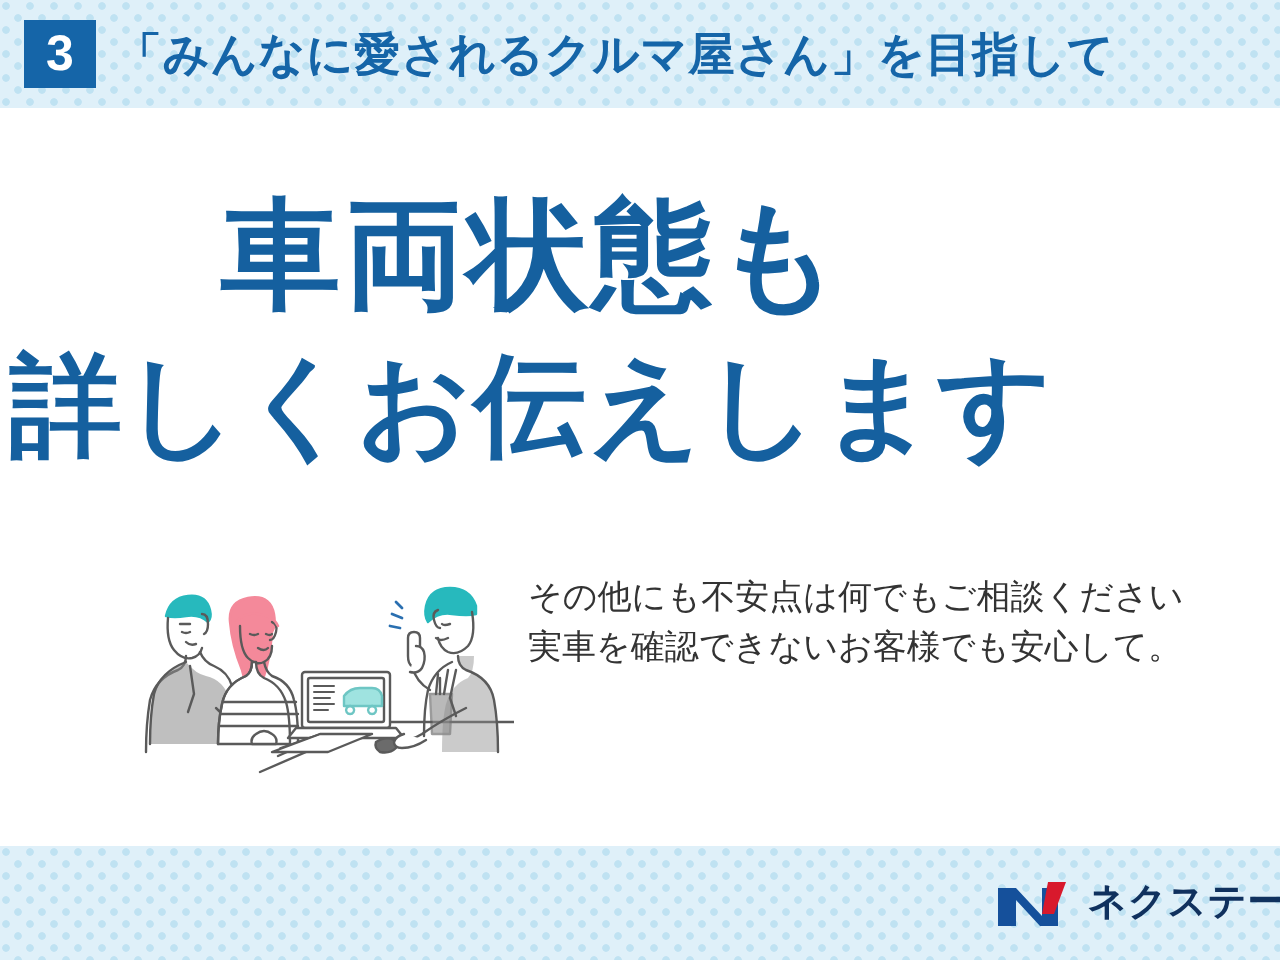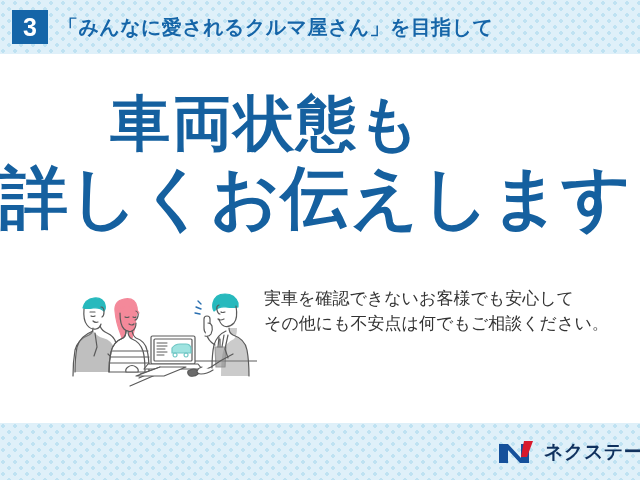--- a/index.html
+++ b/index.html
@@ -46,43 +46,42 @@
     text-align: center;
     letter-spacing: 0;
   }
   #header-title {
     position: absolute;
     left: 58px;
     top: 12px;
     height: 30px;
     line-height: 30px;
     color: #1565a8;
-    font-size: 20px;
+    font-size: 23px;
     font-weight: bold;
     white-space: nowrap;
     letter-spacing: 0.4px;
   }
 
   
   #headline {
     position: absolute;
     left: 0;
     top: 92px;
     width: 532px;
     text-align: center;
-    font-family: Liberation Mono, monospace;
   }
   .headline-line {
     color: #15609f;
     font-weight: bold;
     letter-spacing: 2px;
     white-space: nowrap;
   }
   #headline-line-1 { font-size: 60px; line-height: 72px; }
-  #headline-line-2 { font-size: 68px; line-height: 78px; letter-spacing: 1px; }
+  #headline-line-2 { font-size: 56px; line-height: 78px; letter-spacing: 1px; }
 
   
   #body-copy {
     position: absolute;
     left: 264px;
     top: 286px;
     width: 350px;
   }
   .body-line {
     color: #333333;
@@ -226,22 +225,22 @@
         <g stroke="#2a6fb0" stroke-width="1.4">
           <path d="M134 26 l5 2"></path>
           <path d="M133 32 l5 1"></path>
           <path d="M136 20 l3 3"></path>
         </g>
       </g>
     </svg>
   </div>
 
   <div id="body-copy">
-    <div class="body-line">実車を確認できないお客様でも安心して</div>
-    <div class="body-line">その他にも不安点は何でもご相談ください。</div>
+    <div class="body-line">その他にも不安点は何でもご相談ください</div>
+    <div class="body-line">実車を確認できないお客様でも安心して。</div>
   </div>
 
   <div id="footer-band" class="dotband"></div>
 
   <div id="brand-logo">
     <svg id="brand-mark" viewBox="0 0 40 26">
       <path d="M2 24 L2 5 L11 5 L24 19 L24 5 L32 5 L32 24 L23 24 L11 11 L11 24 Z" fill="#15509b"></path>
       <path d="M27 2 L36 2 L30 18 L24 18 Z" fill="#d8192c"></path>
     </svg>
     <div id="brand-name">ネクステージ</div>

